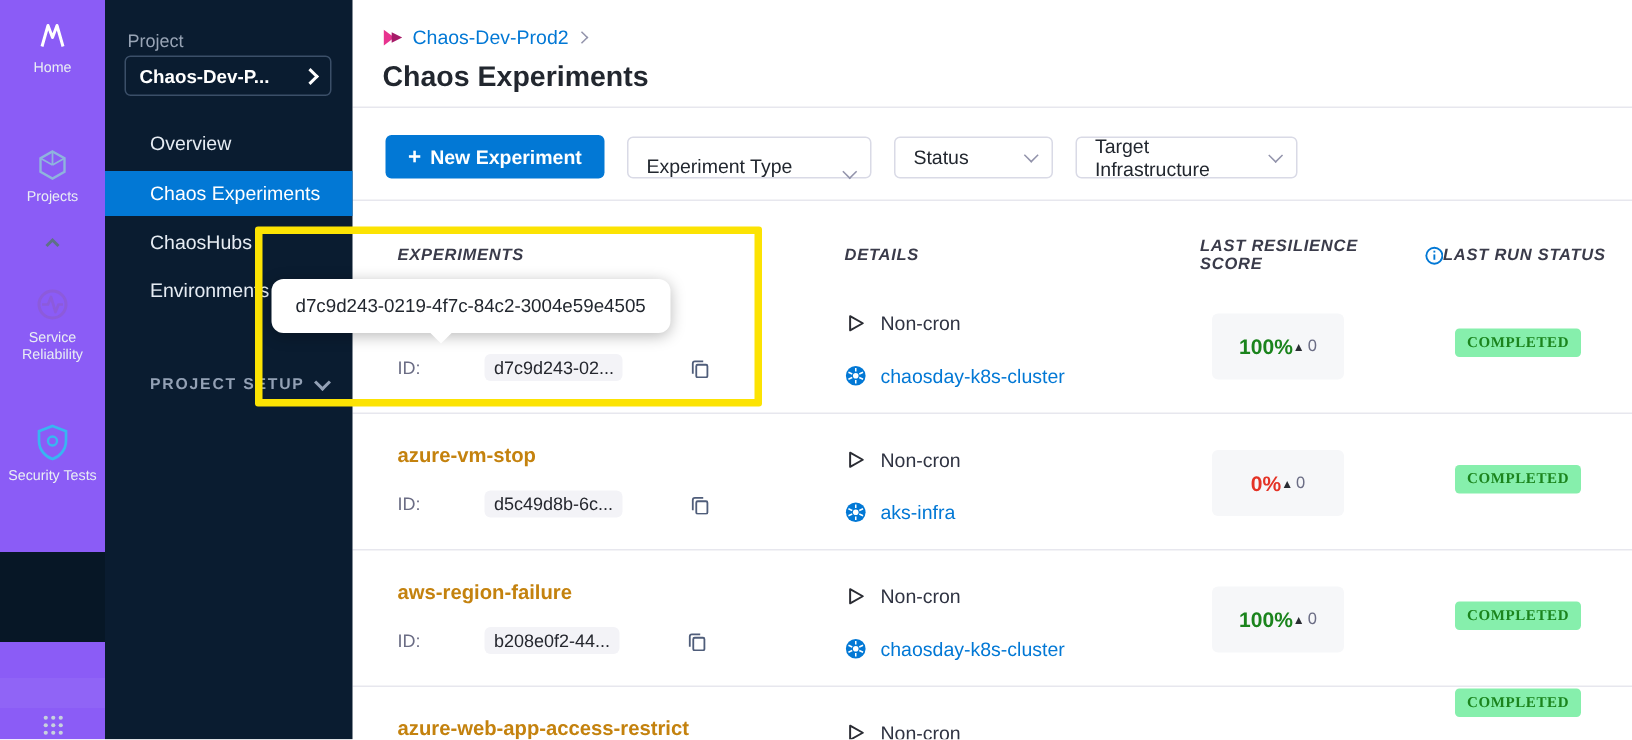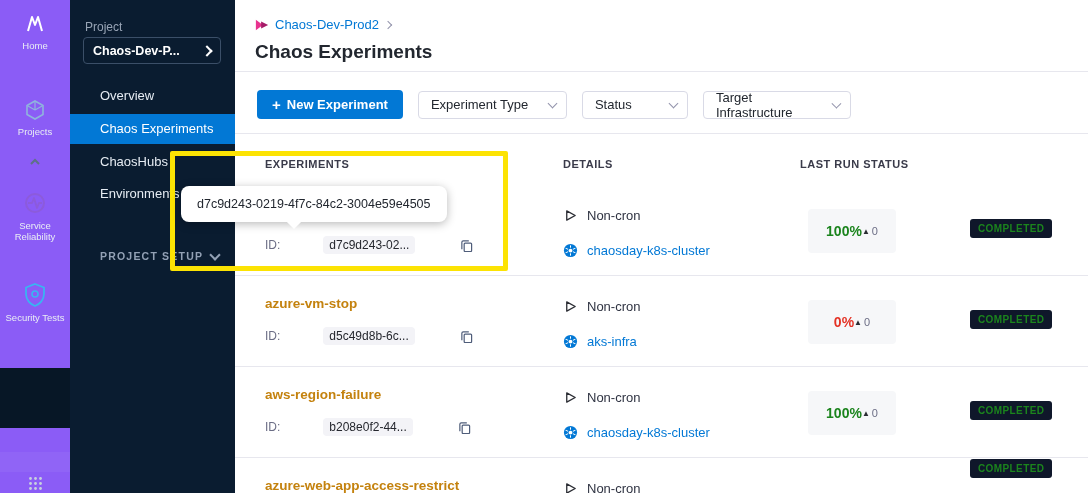--- a/index.html
+++ b/index.html
@@ -40,25 +40,25 @@
   .hr1{top:71px;} .hr2{top:133px;}
 
   .toolbar{position:absolute;left:22px;top:90px;display:flex;align-items:center;}
   .btn-new{height:29px;background:#0278d5;color:#fff;border:none;border-radius:4px;font-weight:bold;
        font-size:13px;padding:0 15px;display:flex;align-items:center;gap:6px;cursor:pointer;font-family:inherit;}
   .plus{font-size:15px;font-weight:bold;line-height:1;}
   .select{height:28px;border:1px solid #d9dae6;border-radius:4px;background:#fff;font-size:13px;color:#22272f;
        display:flex;align-items:center;justify-content:space-between;padding:0 10px 0 12px;box-sizing:border-box;
        margin-left:15px;cursor:pointer;}
   .sel-chev{width:6px;height:6px;border-bottom:1.5px solid #9293ab;border-right:1.5px solid #9293ab;transform:rotate(45deg);margin:-3px 0 0 10px;}
-  .w1{width:149px;} .w2{width:106px;} .w3{width:148px;}
+  .w1{width:163px;align-items:flex-end;} .w2{width:106px;} .w3{width:148px;}
 
   
   .thead{position:absolute;left:0;top:158px;width:853px;display:grid;
-       grid-template-columns:298px 237px 162px 1fr;padding-left:30px;box-sizing:border-box;}
+       grid-template-columns:298px 237px 162px 1fr;padding-left:30px;box-sizing:border-box;font-style:italic;}
   .th{font-size:11px;font-weight:bold;color:#3a3b4a;letter-spacing:.5px;display:flex;align-items:center;gap:5px;}
   .rows{position:absolute;left:0;top:185px;width:853px;}
   .trow{display:grid;grid-template-columns:298px 237px 162px 1fr;padding-left:30px;box-sizing:border-box;
        border-bottom:1px solid #e7e7ee;height:91px;}
   .trow.row--last{border-bottom:none;height:90px;}
   .cell-exp{padding-top:18px;}
   .exp-name{font-size:13.5px;font-weight:600;color:#c4820e;min-height:20px;line-height:20px;cursor:pointer;}
   .id-line{margin-top:13px;display:flex;align-items:center;font-size:12px;gap:37px;}
   .id-label{color:#6b6d85;margin-right:6px;}
   .id-chip{background:#f3f3f7;border-radius:4px;padding:2px 6px;color:#25272e;}
@@ -67,22 +67,22 @@
   .det-line{display:flex;align-items:center;gap:9px;height:20px;font-size:13px;color:#2f3342;}
   .det-line + .det-line{margin-top:15px;}
   .infra-link{color:#0278d5;cursor:pointer;}
   .cell-score{}
   .score-box{width:88px;height:44px;margin:24px 0 0 8px;background:#f6f7f9;border-radius:4px;
        display:flex;align-items:center;justify-content:center;gap:0;}
   .score-val{font-size:14px;font-weight:bold;}
   .delta{display:flex;align-items:center;gap:2px;}
   .tri{font-size:8px;color:#2a2c33;}
   .delta-val{font-size:11px;color:#6b6d85;}
-  .badge{display:inline-block;margin:34px 0 0 8px;background:#0f172a;color:#1b841d;font-size:10px;
-       font-weight:bold;letter-spacing:.4px;padding:4px 8px;border-radius:3px;white-space:nowrap;}
+  .badge{display:inline-block;margin:34px 0 0 8px;background:#86efac;color:#1b841d;font-size:10px;
+       font-weight:bold;letter-spacing:.4px;padding:4px 8px;border-radius:3px;white-space:nowrap;font-family:Liberation Serif, serif;}
   .row--last .score-box{visibility:hidden;}
   .row--last .badge{margin-top:-2px;}
 
   
   .tooltip{position:absolute;left:181px;top:186px;z-index:70;background:#fff;border-radius:8px;
        box-shadow:0 2px 10px rgba(0,0,0,.28);padding:11px 16px;font-size:12.5px;color:#22272f;white-space:nowrap;}
   .tooltip .arrow{position:absolute;left:108px;bottom:-5px;width:10px;height:10px;background:#fff;transform:rotate(45deg);}
   .annotation{position:absolute;left:170px;top:151px;width:338px;height:120px;border:5px solid #fce303;
        border-radius:2px;z-index:60;pointer-events:none;box-sizing:border-box;}
 
@@ -201,20 +201,28 @@
         <span>Target Infrastructure</span>
         <span class="sel-chev"></span>
       </div>
     </div>
 
     <div class="hr hr2"></div>
 
     <div class="thead">
       <div class="th">EXPERIMENTS</div>
       <div class="th">DETAILS</div>
+      <div class="th">
+        <span>LAST RESILIENCE SCORE</span>
+        <svg width="13" height="13" viewBox="0 0 14 14">
+          <circle cx="7" cy="7" r="6" stroke="#0278d5" stroke-width="1.4" fill="none"></circle>
+          <rect x="6.3" y="6" width="1.4" height="4" fill="#0278d5"></rect>
+          <rect x="6.3" y="3.2" width="1.4" height="1.4" fill="#0278d5"></rect>
+        </svg>
+      </div>
       <div class="th">LAST RUN STATUS</div>
     </div>
 
     <div class="rows">
 
       <div class="trow">
         <div class="cell-exp">
           <div class="exp-name"></div>
           <div class="id-line">
             <span class="id-label">ID:</span>

